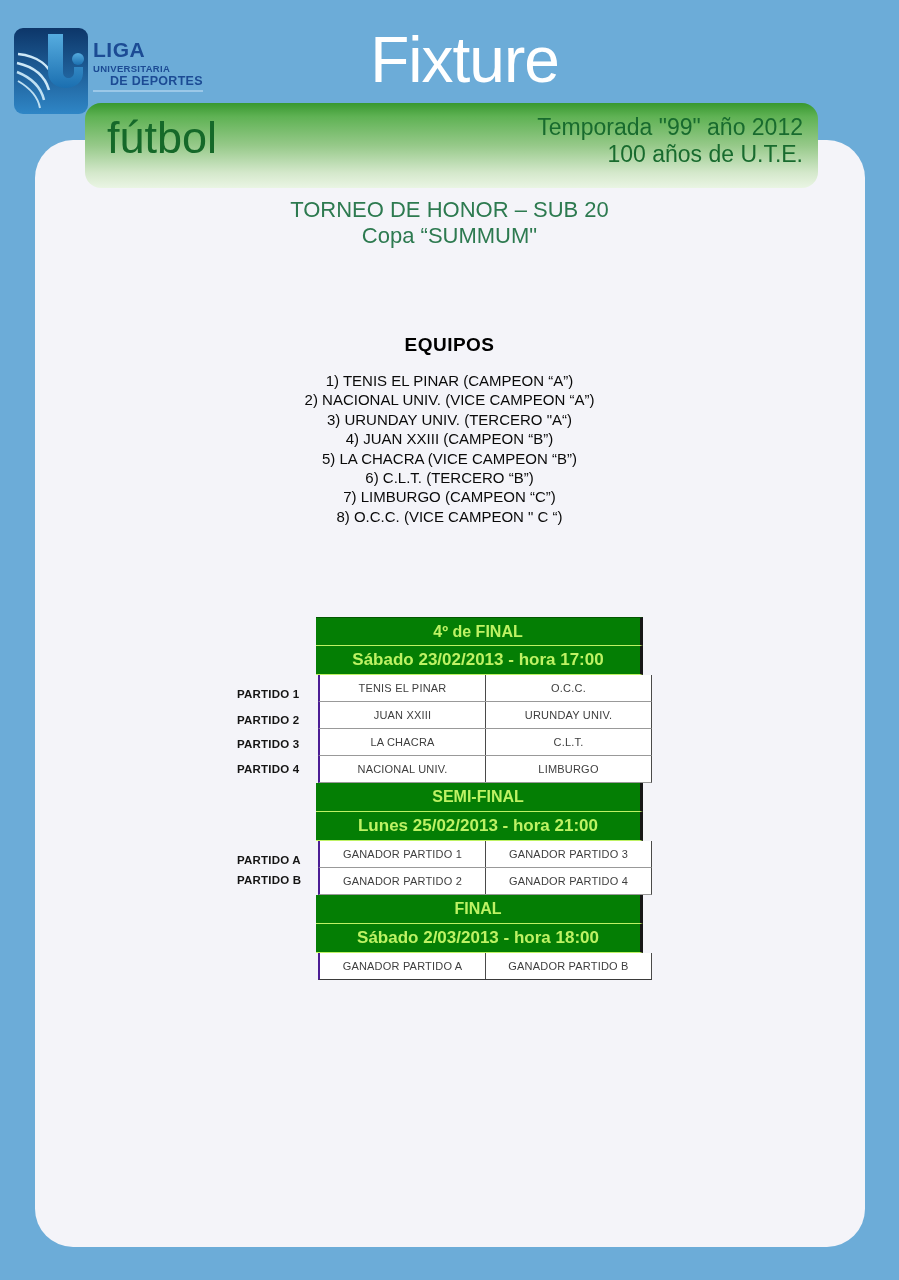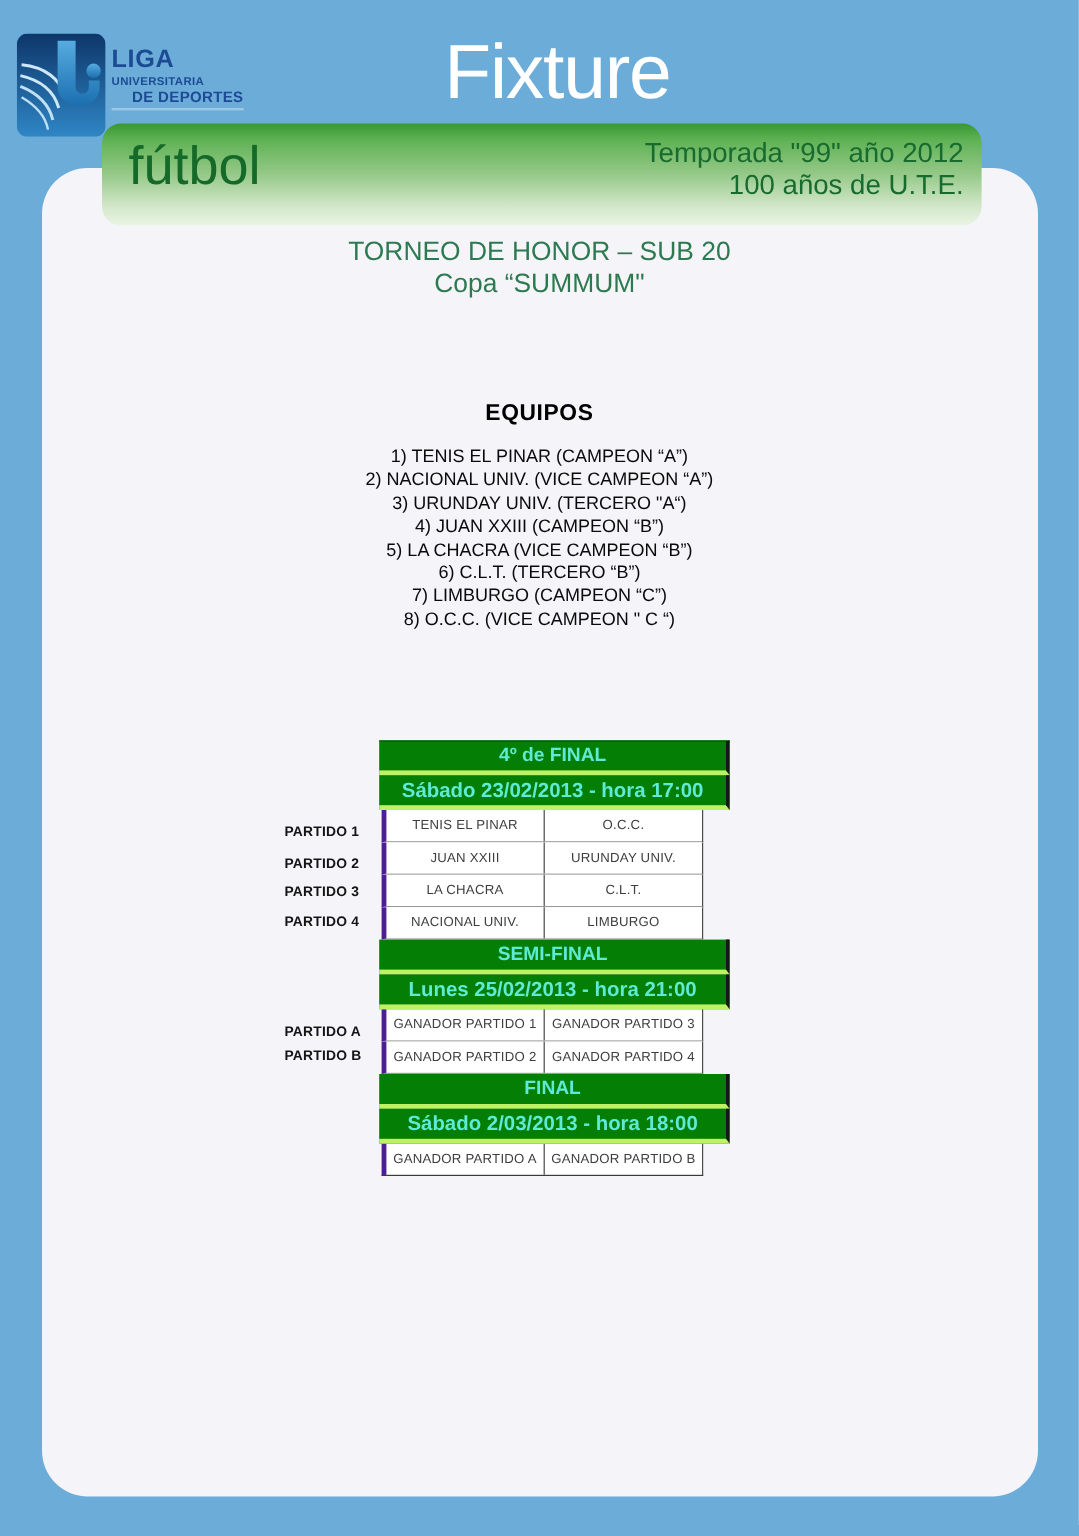--- a/index.html
+++ b/index.html
@@ -51,31 +51,31 @@
     position:absolute; top:334px; left:0; width:100%;
     text-align:center; color:#000000; font-size:19px; font-weight:bold; letter-spacing:0.5px;
   }
   .equipos-list {
     position:absolute; top:371px; left:0; width:100%;
     text-align:center; color:#0A0A0A; font-size:15px; line-height:19.4px;
   }
   
   .fx-table { position:absolute; left:318px; top:617px; width:286px; }
   .fx-head {
-    position:relative; left:-2px; width:292px; height:29px; box-sizing:border-box;
-    background:#047E04; color:#5eead4; font-weight:bold;
-    border-right:3px solid #161616; border-bottom:4px solid #bef264;
+    position:relative; left:-2px; width:327px; height:29px; box-sizing:border-box;
+    background:#047E04; color:#bef264; font-weight:bold;
+    border-right:3px solid #161616; border-bottom:1px solid #bef264;
     display:flex; align-items:center; justify-content:center;
   }
   .fx-head.first { border-top:1px solid #035703; }
   .fx-head.stage-name { font-size:16px; }
   .fx-head.stage-date { font-size:17px; }
   .fx-row {
-    display:flex; width:268px; height:27px; box-sizing:border-box; background:#FFFFFF;
-    border-left:4px solid #4c1d95; border-right:1px solid #4A4A4A; border-bottom:1px solid #999999;
+    display:flex; width:334px; height:27px; box-sizing:border-box; background:#FFFFFF;
+    border-left:2px solid #4c1d95; border-right:1px solid #4A4A4A; border-bottom:1px solid #999999;
   }
   .fx-row.last { border-bottom:1px solid #3A3A3A; }
   .fx-cell {
     flex:1; display:flex; align-items:center; justify-content:center;
     font-size:11px; color:#3E3E3E; letter-spacing:0.2px;
   }
   .fx-cell.home { border-right:1px solid #4A4A4A; }
   .plabel {
     position:absolute; left:237px; width:80px;
     font-size:11.5px; font-weight:bold; color:#141414; letter-spacing:0.2px;

